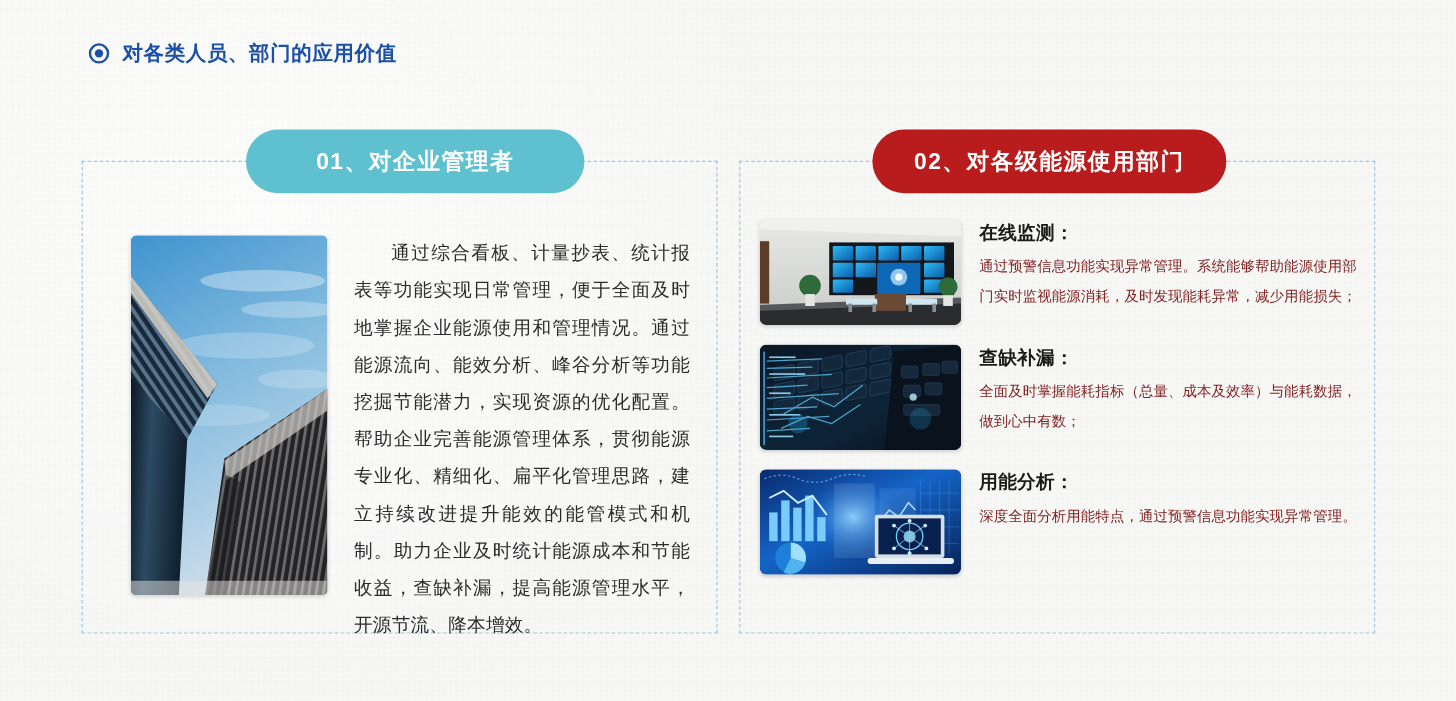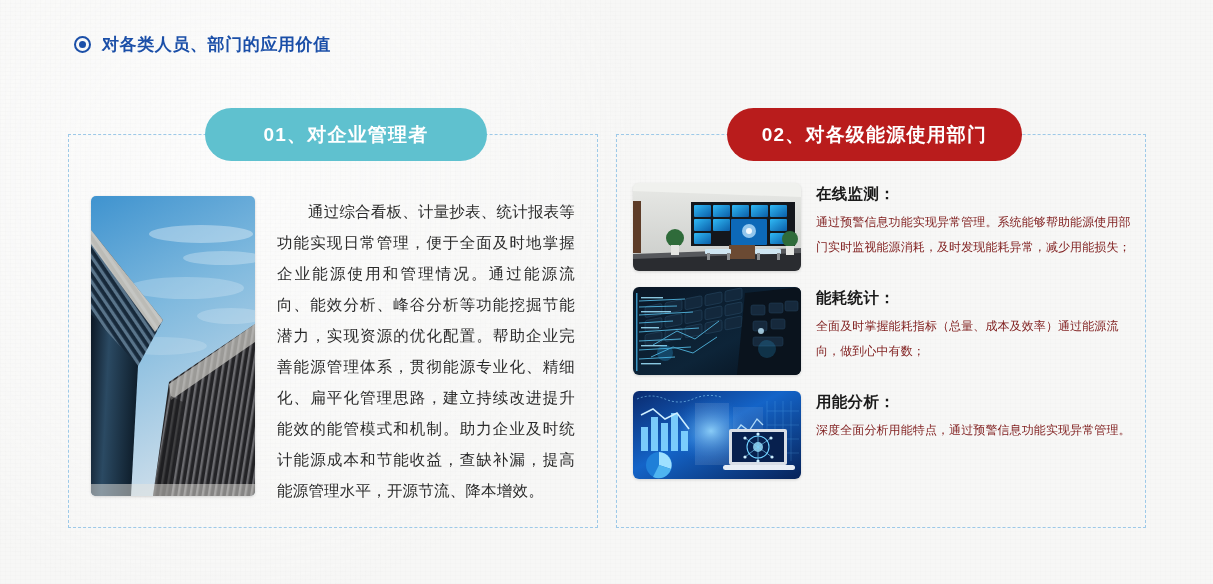--- a/index.html
+++ b/index.html
@@ -106,21 +106,21 @@
   }
   .pill.navy {
     background: #b91c1c;
     left: 110px;
     width: 295px;
   }
 
   
   .left-body {
     position: absolute;
-    left: 22px;
+    left: 40px;
     top: 61px;
     right: 22px;
     display: flex;
     gap: 22px;
   }
   .building-photo {
     width: 164px;
     height: 300px;
     border-radius: 5px;
     flex: none;
@@ -376,22 +376,22 @@
             </g>
 
             <rect x="3" y="6" width="1.5" height="78" fill="#4fc8ff" opacity=".7"></rect>
 
             <circle cx="32" cy="66" r="8" fill="#2aa8e8" opacity=".28"></circle>
             <circle cx="134" cy="62" r="9" fill="#2aa8e8" opacity=".22"></circle>
             <circle cx="128" cy="44" r="3" fill="#bfeaff" opacity=".8"></circle>
           </svg>
         </div>
         <div class="feature-text">
-          <div class="feature-title">能耗统计：</div>
-          <div class="feature-desc">全面及时掌握能耗指标（总量、成本及效率）通过能源流向，做到心中有数；</div>
+          <div class="feature-title">查缺补漏：</div>
+          <div class="feature-desc">全面及时掌握能耗指标（总量、成本及效率）与能耗数据，做到心中有数；</div>
         </div>
       </div>
 
       <div class="feature-row">
         <div class="feature-photo">
           <svg class="art" viewBox="0 0 168 88" preserveAspectRatio="none">
             <defs>
               <linearGradient id="anbg" x1="0" y1="0" x2="1" y2="1">
                 <stop offset="0%" stop-color="#0a2a6e"></stop>
                 <stop offset="45%" stop-color="#1464c8"></stop>

